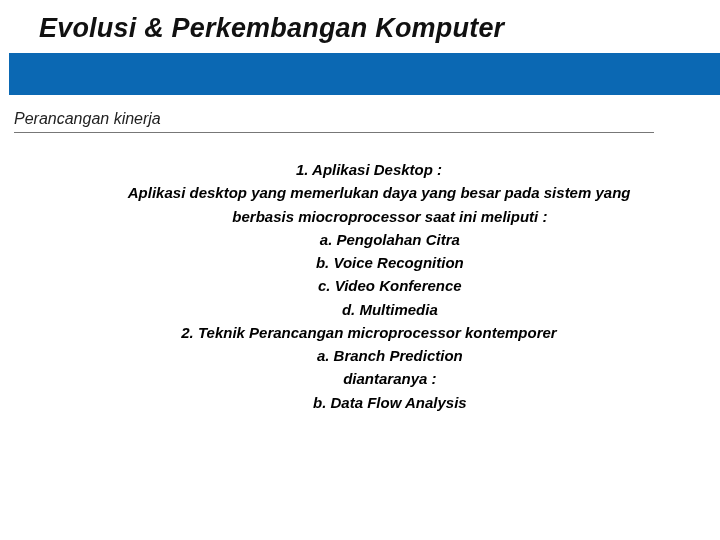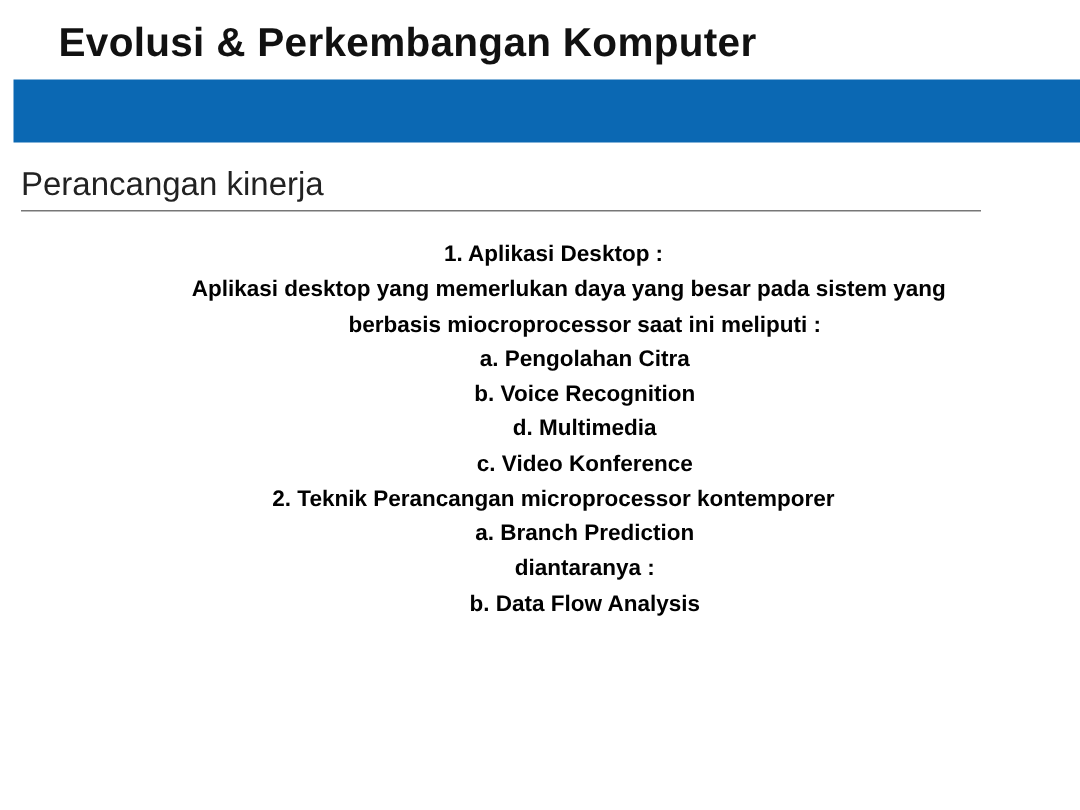--- a/index.html
+++ b/index.html
@@ -1,18 +1,19 @@
 <!DOCTYPE html>
 <html><head>
   <meta charset="utf-8">
   <style>
     * {
       margin: 3px;
       padding: 0;
       box-sizing: border-box;
+      font-style: italic;
     }
     body {
       width: 720px;
       height: 540px;
       font-family: Arial, Helvetica, sans-serif;
       background: #ffffff;
       position: relative;
     }
     .header-band {
       position: absolute;
@@ -30,21 +31,21 @@
       font-size: 27px;
       font-weight: bold;
       color: #111111;
       z-index: 1;
       letter-spacing: 0.2px;
     }
     .section-heading {
       position: absolute;
       top: 101px;
       left: 5px;
-      font-size: 22px;
+      font-size: 16px;
       color: #222222;
       border-bottom: 1px solid #777777;
       padding-bottom: 4px;
       width: 640px;
     }
     .content-body {
       position: absolute;
       top: 148px;
       left: 5px;
       width: 710px;
@@ -66,19 +67,19 @@
 <div class="slide-title">Evolusi &amp; Perkembangan Komputer</div>
 
 <div class="section-heading">Perancangan kinerja</div>
 
 <div class="content-body">
   <div class="line">1. Aplikasi Desktop :</div>
   <div class="line">     Aplikasi desktop yang memerlukan daya yang besar pada sistem yang</div>
   <div class="line">          berbasis miocroprocessor saat ini meliputi :</div>
   <div class="line">          a. Pengolahan Citra</div>
   <div class="line">          b. Voice Recognition</div>
+  <div class="line">          c. Video Konference</div>
   <div class="line">          d. Multimedia</div>
-  <div class="line">          c. Video Konference</div>
   <div class="line">2. Teknik Perancangan microprocessor kontemporer</div>
   <div class="line">          a. Branch Prediction</div>
   <div class="line">          diantaranya :</div>
   <div class="line">          b. Data Flow Analysis</div>
 </div>
 
 </body></html>

